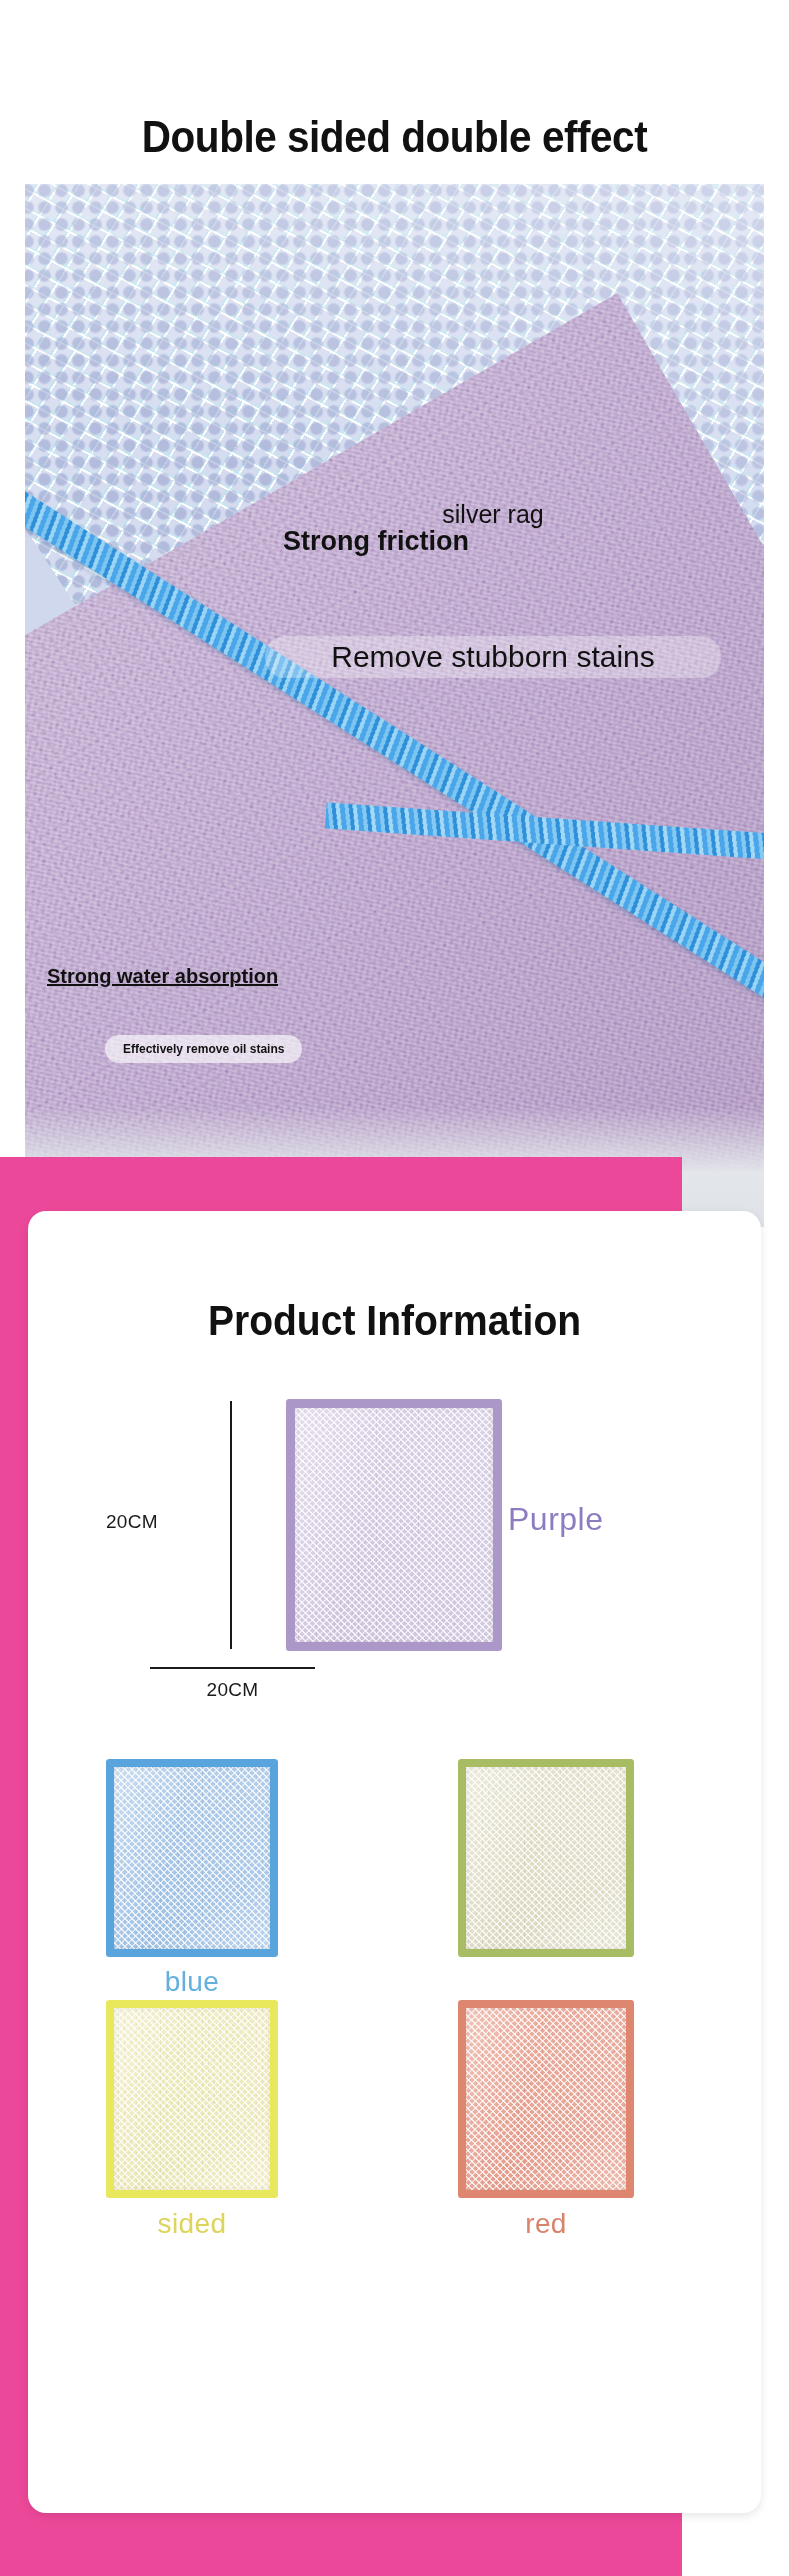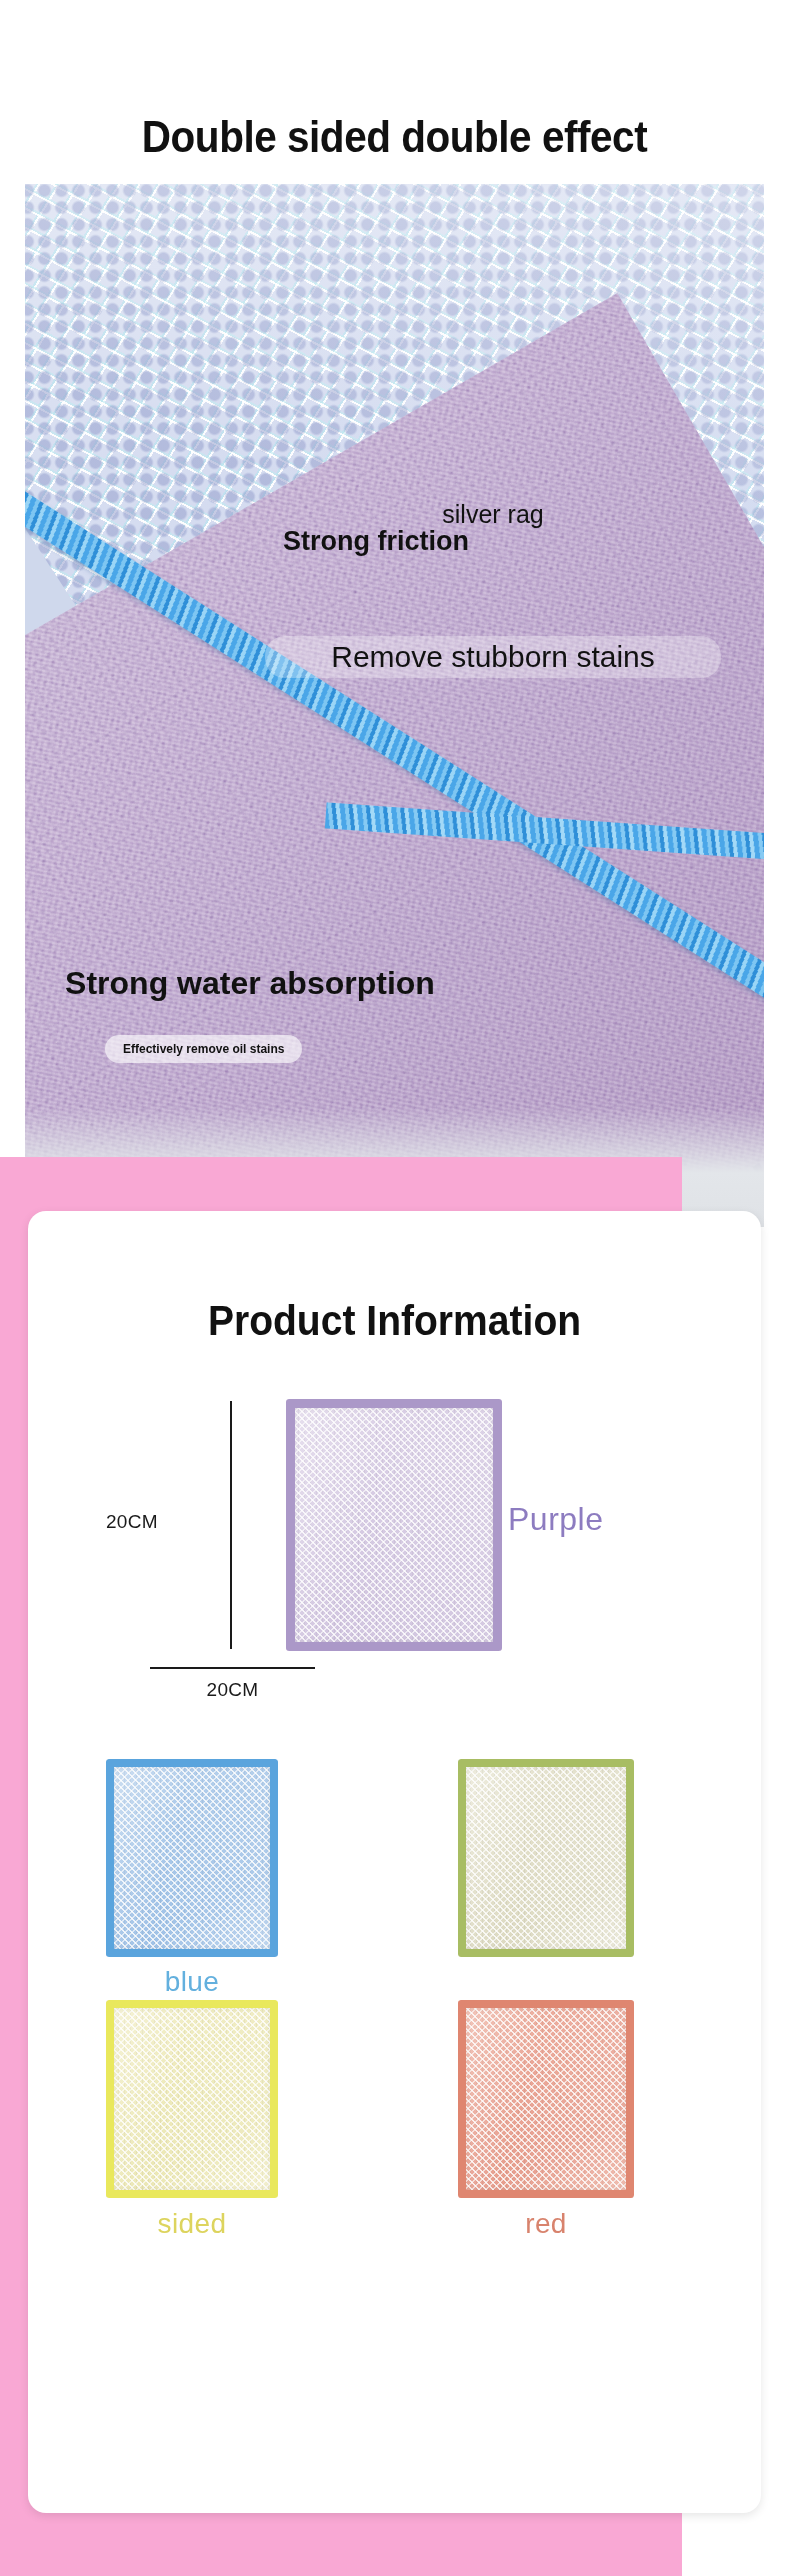--- a/index.html
+++ b/index.html
@@ -133,35 +133,35 @@
     left:240px; top:408px; width:456px; text-align:center;
     font-size:30px; font-weight:normal;
     background:rgba(255,255,255,.30);
     border-radius:20px; padding:4px 0;margin-top:44px;
   }
   .ov-coconut{
     left:30px; top:751px; width:390px; text-align:center;
     font-size:25px; font-weight:bold;
   }
   .ov-absorption{
-    left:22px; top:781px; width:406px; text-align:center;
-    font-size:32px; font-weight:bold;
+    left:22px; top:781px; width:406px; 
+    font-size:20px; font-weight:bold;text-decoration:underline;
   }
   .ov-oil{
     left:80px; top:851px;
     font-size:12px; font-weight:bold;
     background:rgba(255,255,255,.62);
     border-radius:16px;
     padding:7px 18px;
   }
 
   
   .info-section{
     position:absolute; left:0; top:1157px; width:682px; height:1419px;
-    background:#f9a8d4;
+    background:#ec4899;
   }
   .info-card{
     position:absolute; left:28px; top:54px;
     width:733px; height:1302px;
     background:#ffffff;
     border-radius:18px;
     box-shadow:0 3px 10px rgba(0,0,0,.10);
   }
   .info-title{
     position:absolute; left:0; top:86px; width:733px;

